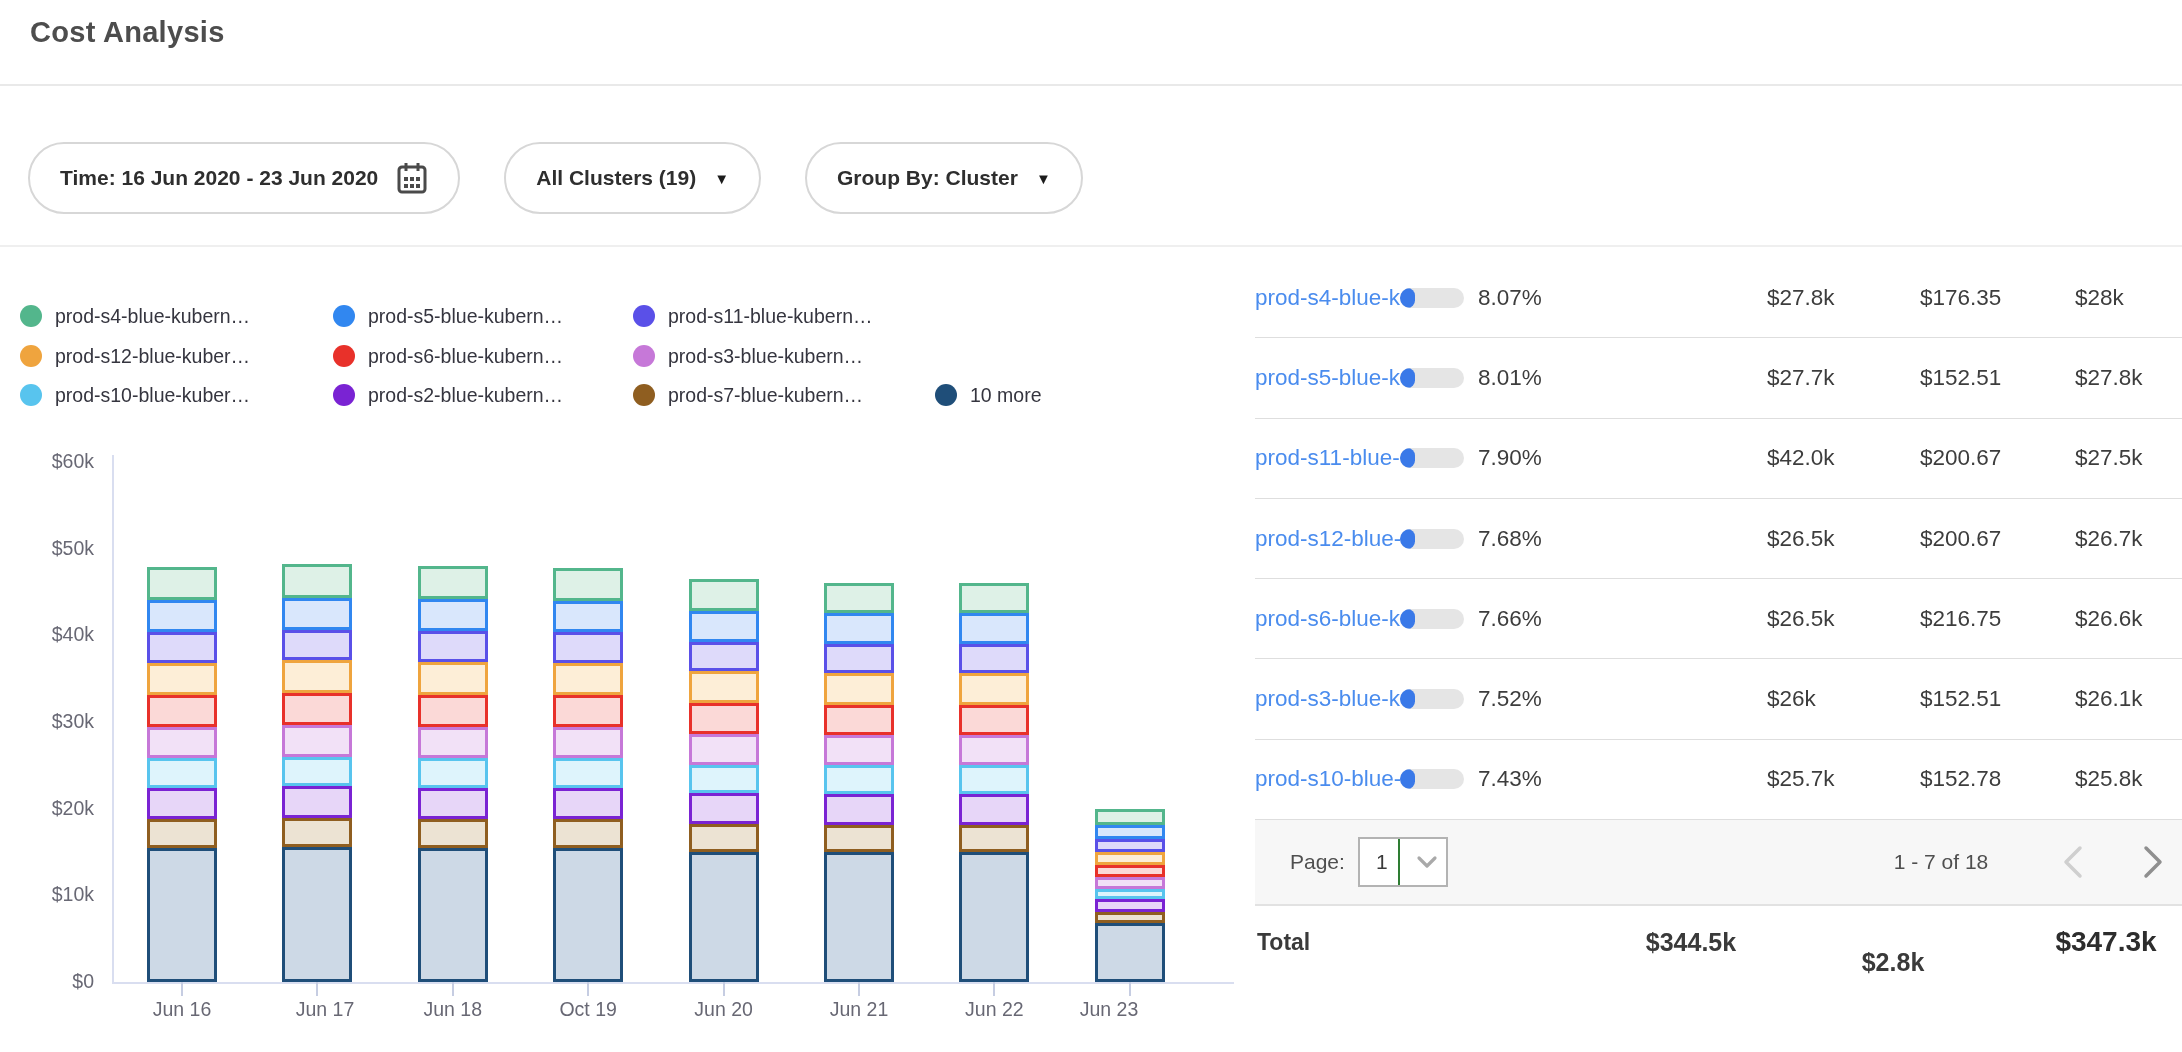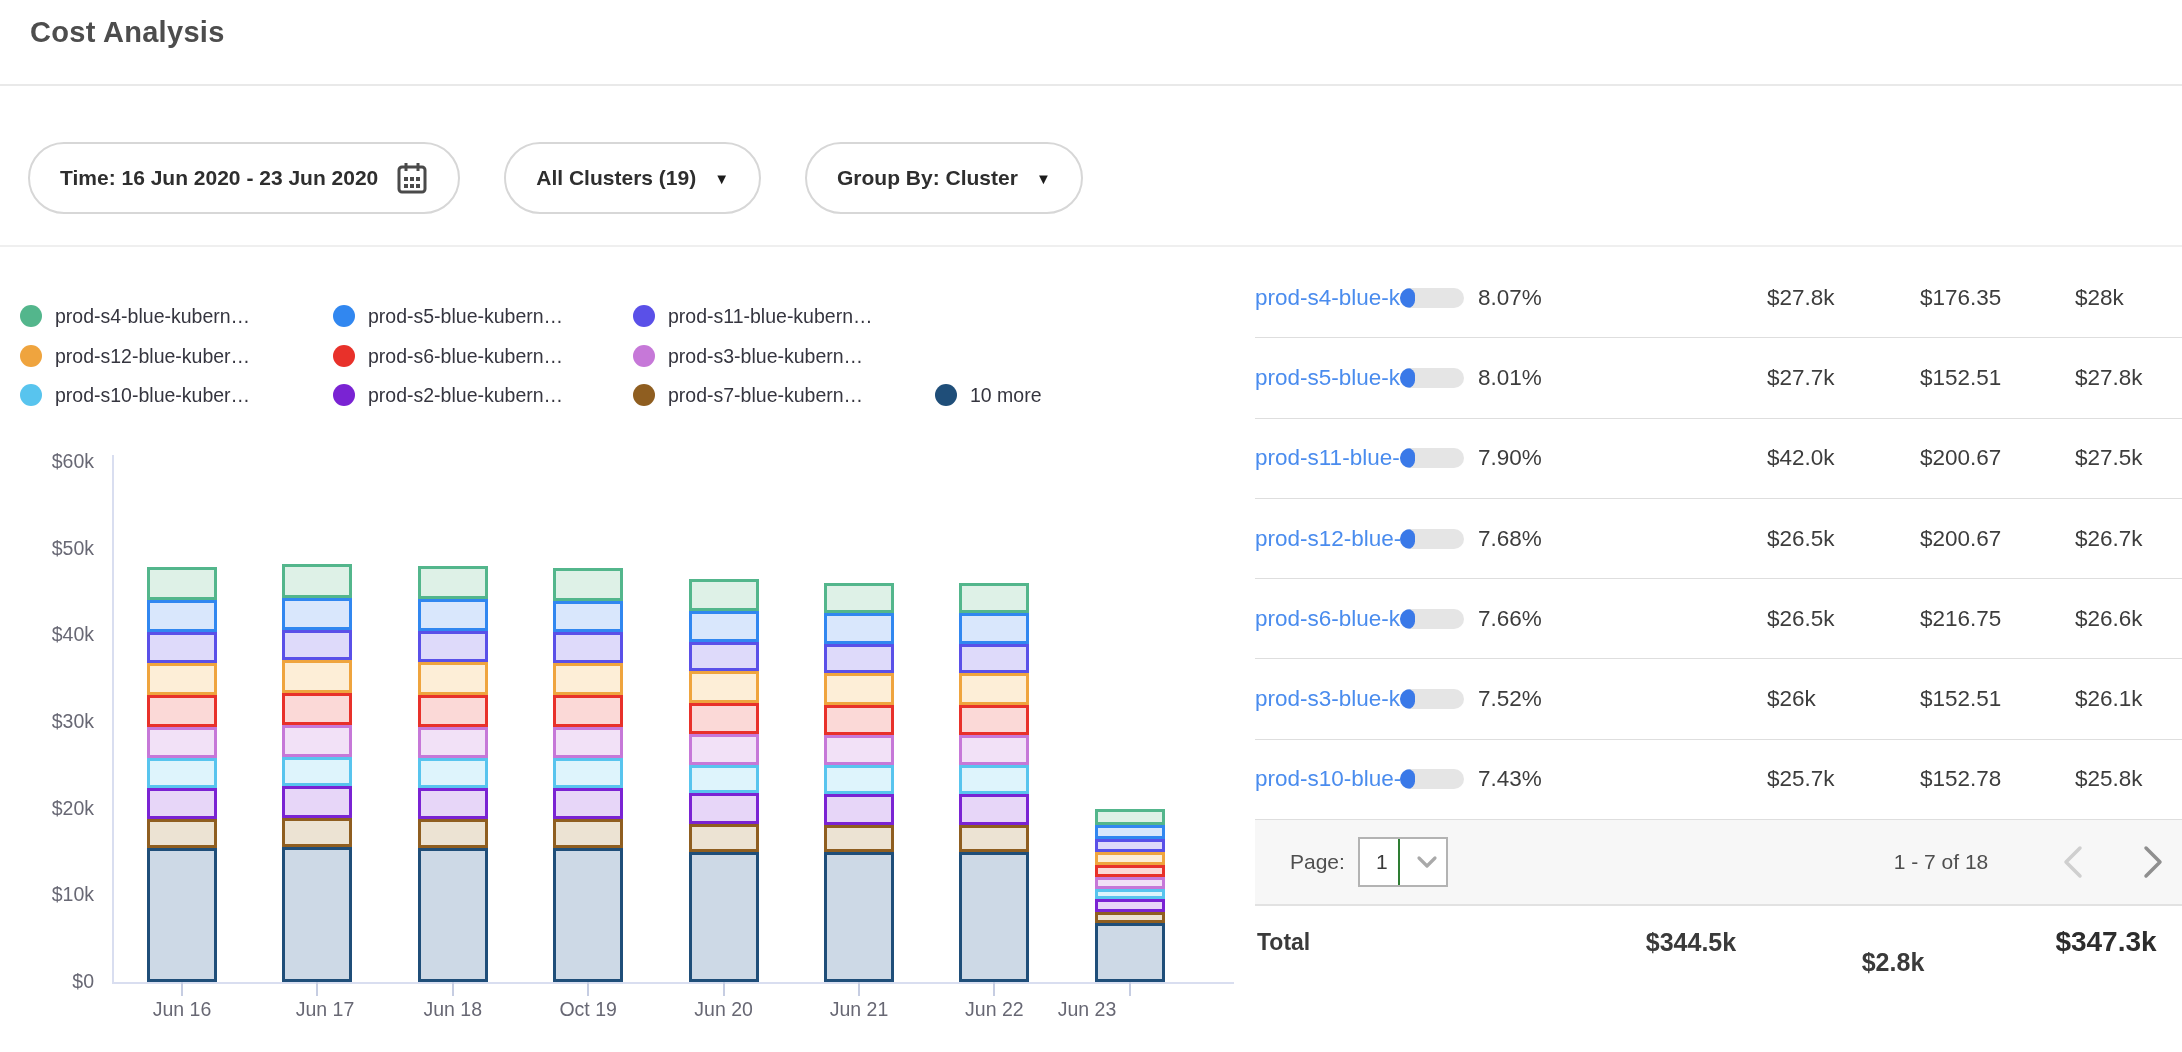--- a/index.html
+++ b/index.html
@@ -247,21 +247,21 @@
       <div class="seg" style="height: 29.58px; background: rgb(222, 218, 250); border-color: rgb(90, 80, 232);"></div>
       <div class="seg" style="height: 31.32px; background: rgb(253, 238, 215); border-color: rgb(239, 164, 62);"></div>
       <div class="seg" style="height: 30.45px; background: rgb(251, 217, 215); border-color: rgb(232, 49, 42);"></div>
       <div class="seg" style="height: 30.45px; background: rgb(242, 225, 247); border-color: rgb(198, 120, 216);"></div>
       <div class="seg" style="height: 28.71px; background: rgb(222, 244, 252); border-color: rgb(88, 196, 238);"></div>
       <div class="seg" style="height: 30.45px; background: rgb(231, 214, 248); border-color: rgb(122, 35, 211);"></div>
       <div class="seg" style="height: 27.84px; background: rgb(236, 227, 211); border-color: rgb(143, 94, 32);"></div>
       <div class="seg" style="height: 129.63px; background: rgb(205, 217, 230); border-color: rgb(31, 78, 121);"></div>
     </div>
     <div class="xtick" style="left: 1128.8px;"></div>
-    <div class="xlab" style="left: 1027px;">Jun 23</div>
+    <div class="xlab" style="left: 1049px;">Jun 23</div>
     <div class="bar" style="left: 1094.8px;">
       <div class="seg" style="height: 15.66px; background: rgb(222, 241, 231); border-color: rgb(83, 182, 140);"></div>
       <div class="seg" style="height: 13.92px; background: rgb(217, 231, 252); border-color: rgb(49, 135, 240);"></div>
       <div class="seg" style="height: 13.05px; background: rgb(222, 218, 250); border-color: rgb(90, 80, 232);"></div>
       <div class="seg" style="height: 13.05px; background: rgb(253, 238, 215); border-color: rgb(239, 164, 62);"></div>
       <div class="seg" style="height: 12.18px; background: rgb(251, 217, 215); border-color: rgb(232, 49, 42);"></div>
       <div class="seg" style="height: 12.18px; background: rgb(242, 225, 247); border-color: rgb(198, 120, 216);"></div>
       <div class="seg" style="height: 10.44px; background: rgb(222, 244, 252); border-color: rgb(88, 196, 238);"></div>
       <div class="seg" style="height: 12.18px; background: rgb(231, 214, 248); border-color: rgb(122, 35, 211);"></div>
       <div class="seg" style="height: 11.31px; background: rgb(236, 227, 211); border-color: rgb(143, 94, 32);"></div>

